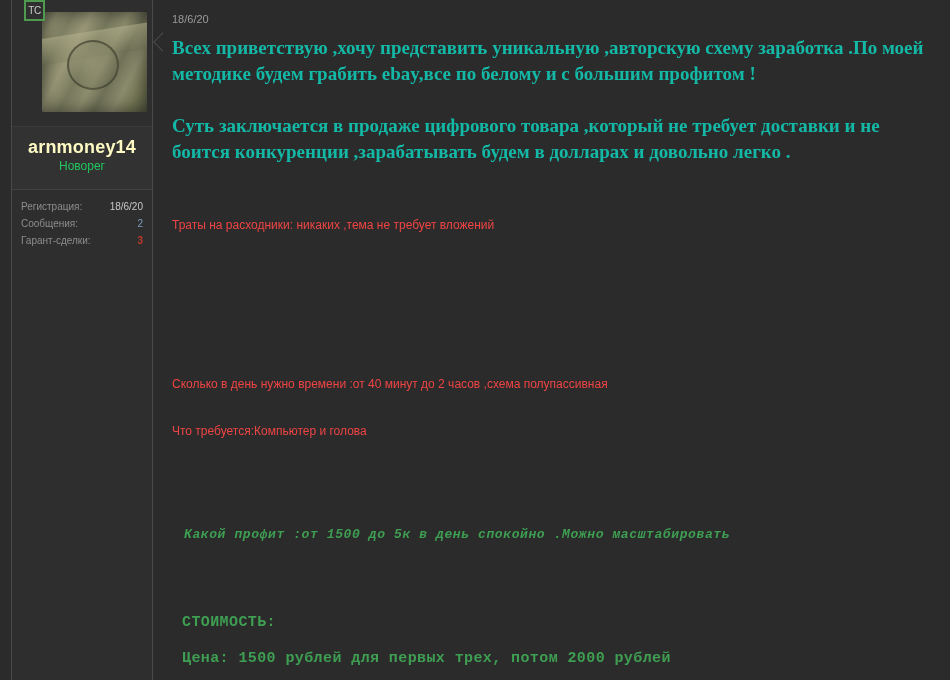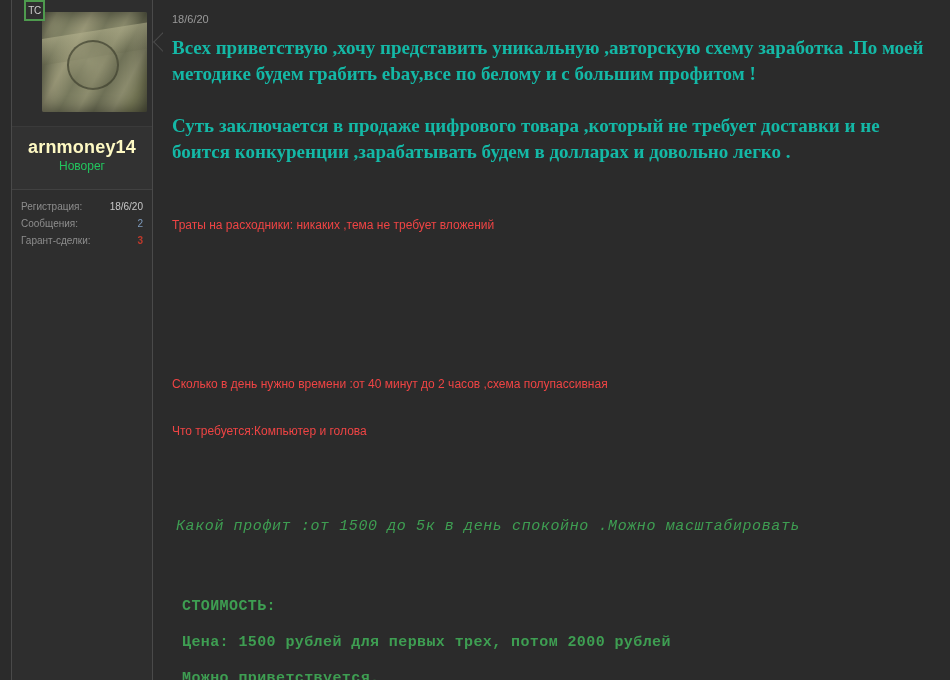--- a/index.html
+++ b/index.html
@@ -192,27 +192,27 @@
     font-family: "Liberation Sans", sans-serif;
     font-size: 12px;
     line-height: 21px;
     color: #ef4444;
     margin: 0;
   }
 
   
   .p-mono-italic {
     font-family: "Liberation Mono", "DejaVu Sans Mono", monospace;
-    font-weight: normal;
+    font-weight: bold;
     font-style: italic;
-    font-size: 15px;
+    font-size: 13px;
     line-height: 22px;
     color: #3e9e52;
     letter-spacing: .6px;
-    margin: 4px;
+    margin: 12px;
   }
   .p-mono {
     font-family: "Liberation Mono", "DejaVu Sans Mono", monospace;
     font-weight: bold;
     font-size: 15px;
     line-height: 26px;
     color: #3e9e52;
     letter-spacing: .4px;
     margin: 10px;
   }

